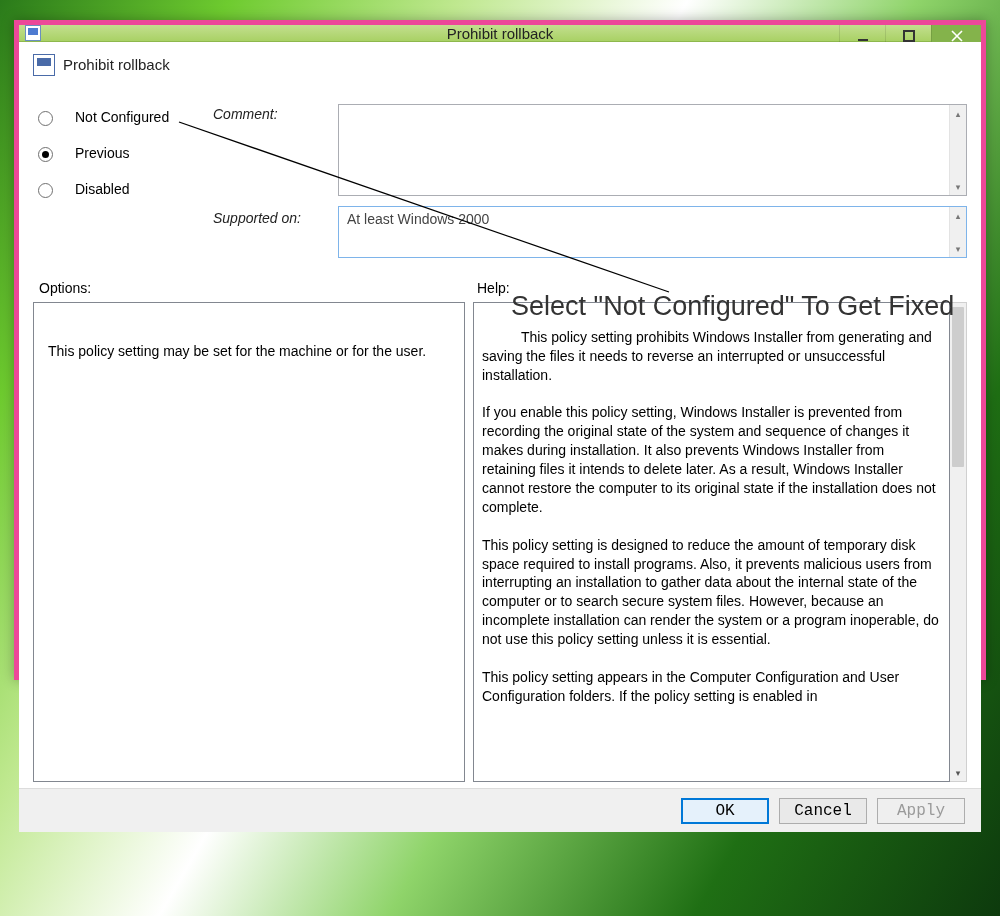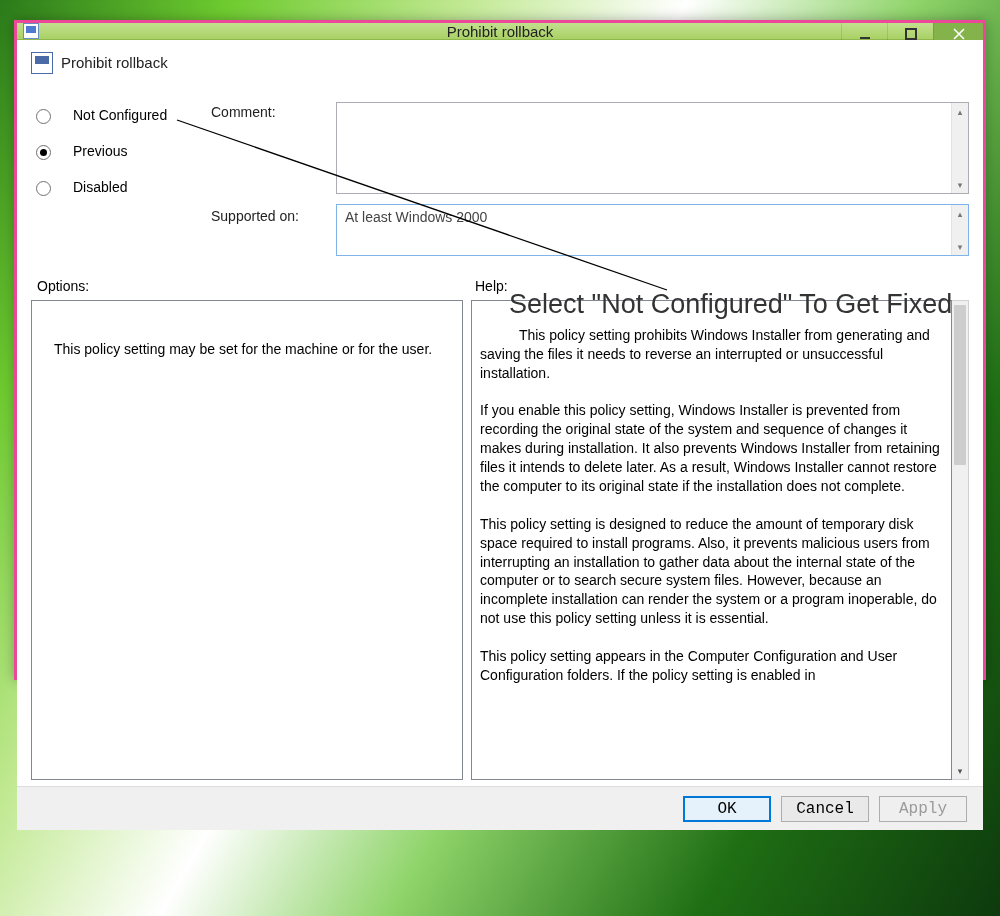--- a/index.html
+++ b/index.html
@@ -11,21 +11,21 @@
     background: linear-gradient(120deg,#2a7a1a 0%,#6ecb2f 15%,#bfe88f 30%,#ffffff 45%,#8fd46a 60%,#1f6f14 80%,#0d3a0d 100%);
     width:1000px; height:916px;
     position:relative;
     overflow:hidden;
   }
   .window {
     position:absolute;
     left:14px; top:20px;
     width:972px; height:660px;
     background:#7dd3fc;
-    border:3px solid #ec4899;
+    border:5px solid #ec4899;
     box-shadow: 0 0 12px rgba(0,0,0,.3);
     display:flex; flex-direction:column;
   }
   
   .titlebar {
     height:30px;
     background:linear-gradient(#c3df8f,#a9d165);
     border-bottom:1px solid #8eb84d;
     display:flex; align-items:center;
     padding-left:6px;
@@ -124,20 +124,21 @@
     cursor:pointer;
   }
   .radio:checked::after{
     content:''; position:absolute; left:3px; top:3px; width:7px; height:7px;
     border-radius:50%; background:#000;
   }
   .field-label {
     grid-column:2; text-align:left;
     font-size:14px; color:#222;
     padding-top:2px;
+    font-style:italic;
   }
   .comment-box {
     grid-column:3; grid-row:1 / span 3;
     height:92px;
     border:1px solid #abadb3;
     background:#fff;
     padding:4px 18px 4px 6px;
     font-size:14px;
     position:relative;
   }
@@ -174,21 +175,21 @@
   .pane-labels .right  { flex:1; }
 
   
   .panes {
     display:flex; gap:8px; margin-top:6px;
     height:480px;
   }
   .options-pane {
     width:432px;
     border:1px solid #828790;
-    padding:40px 22px;
+    padding:40px 14px;
     font-size:14px;
     background:#fff;
   }
   .help-wrapper {
     flex:1; display:flex;
   }
   .help-pane {
     flex:1;
     border:1px solid #828790;
     padding:6px 8px;

